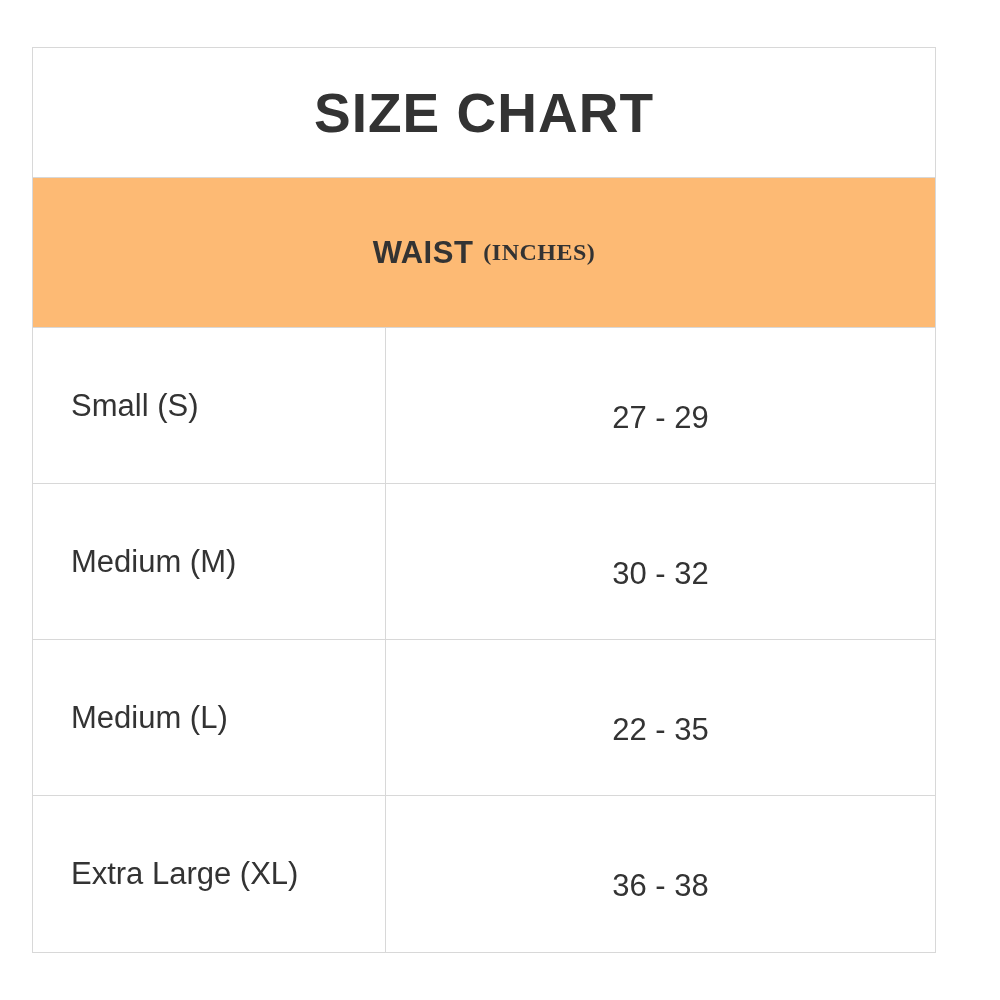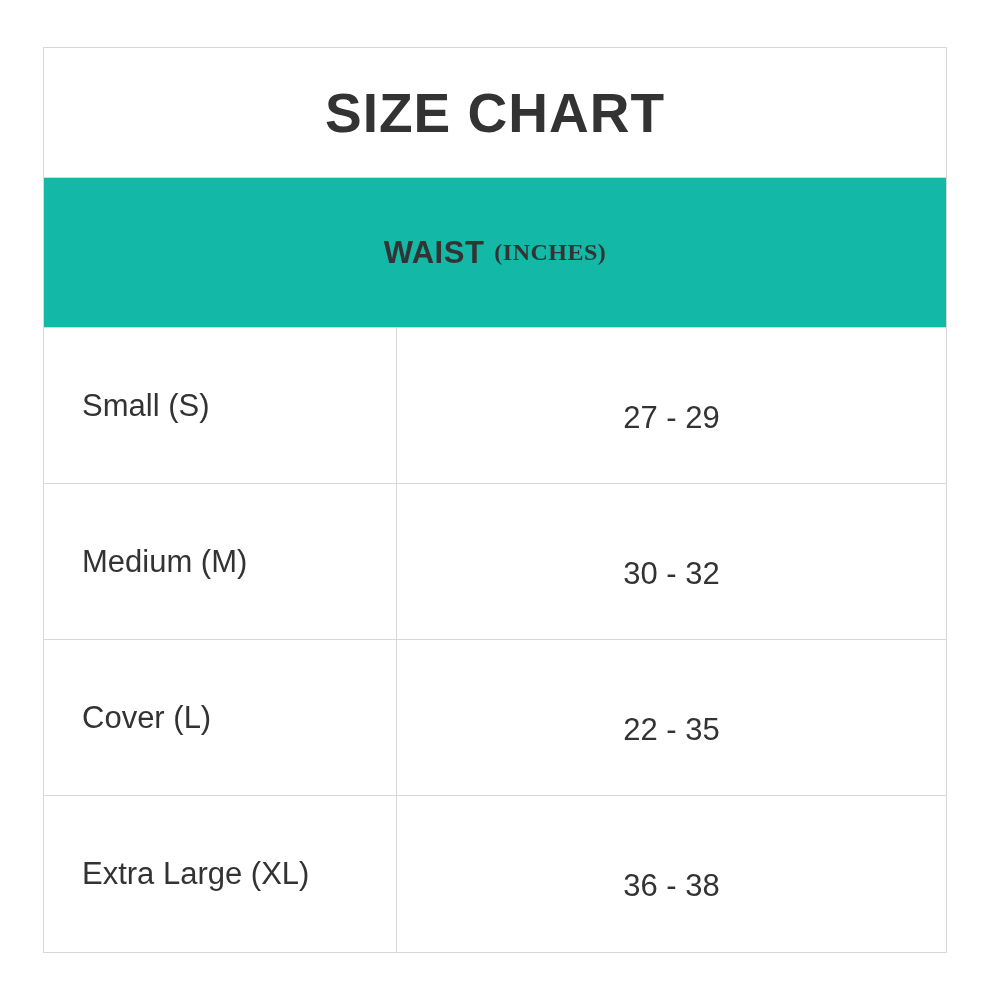--- a/index.html
+++ b/index.html
@@ -9,21 +9,21 @@
   }
   body {
     width: 1000px;
     height: 1000px;
     font-family: "Liberation Sans", sans-serif;
     color: #333333;
     position: relative;
   }
   .chart-wrap {
     position: absolute;
-    left: 43px;
+    left: 32px;
     top: 47px;
     width: 904px;
     height: 906px;
     box-sizing: border-box;
     border: 1px solid #d8d8d8;
     display: flex;
     flex-direction: column;
   }
   .title-row {
     height: 130px;
@@ -54,21 +54,21 @@
     flex: 0 0 353px;
   }
   .cell-right {
     flex: 1 1 auto;
     box-sizing: border-box;
     display: flex;
     align-items: center;
     justify-content: center;
   }
   .head-row .cell-right {
-    background: #14b8a6;
+    background: #fdba74;
   }
   .logo-box {
     width: 100%;
     display: flex;
     flex-direction: column;
     align-items: center;
     justify-content: center;
     padding-top: 4px;
   }
   .logo-cm {
@@ -149,21 +149,21 @@
     <div class="cell-left">
       <span class="size-label">Medium (M)</span>
     </div>
     <div class="cell-right">
       <span class="size-value">30 - 32</span>
     </div>
   </div>
 
   <div class="data-row">
     <div class="cell-left">
-      <span class="size-label">Cover (L)</span>
+      <span class="size-label">Medium (L)</span>
     </div>
     <div class="cell-right">
       <span class="size-value">22 - 35</span>
     </div>
   </div>
 
   <div class="data-row">
     <div class="cell-left">
       <span class="size-label">Extra Large (XL)</span>
     </div>

